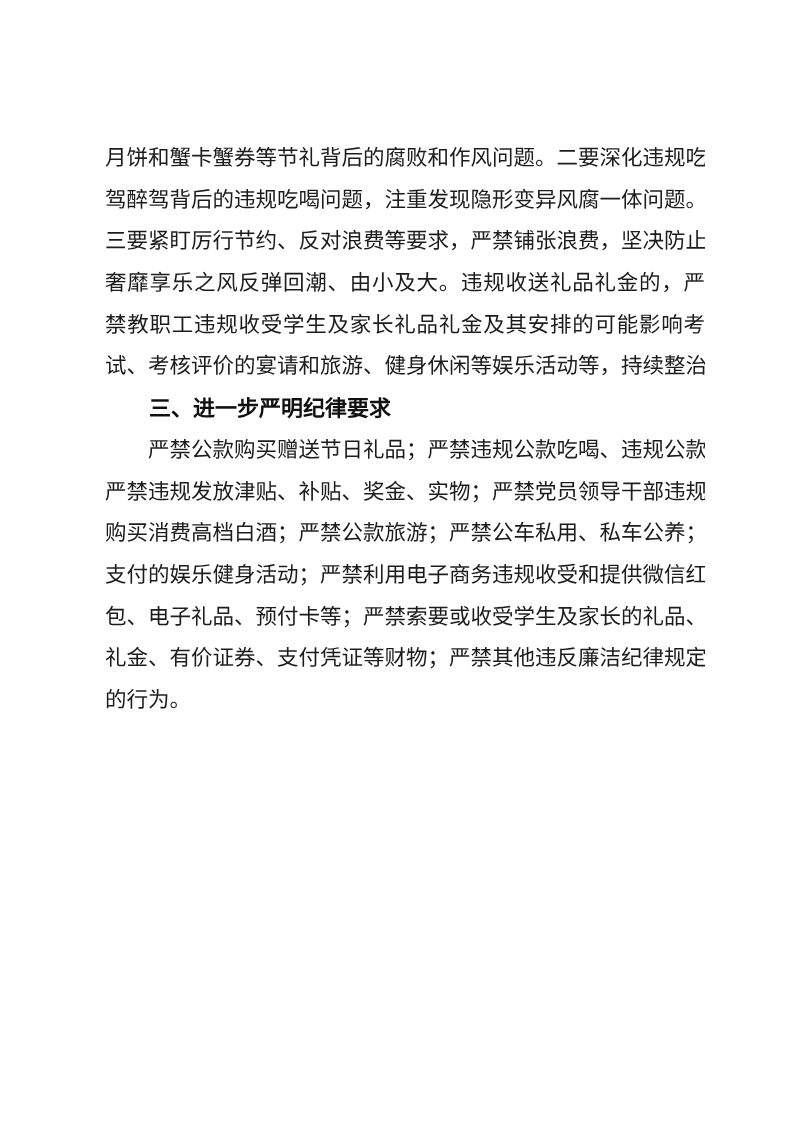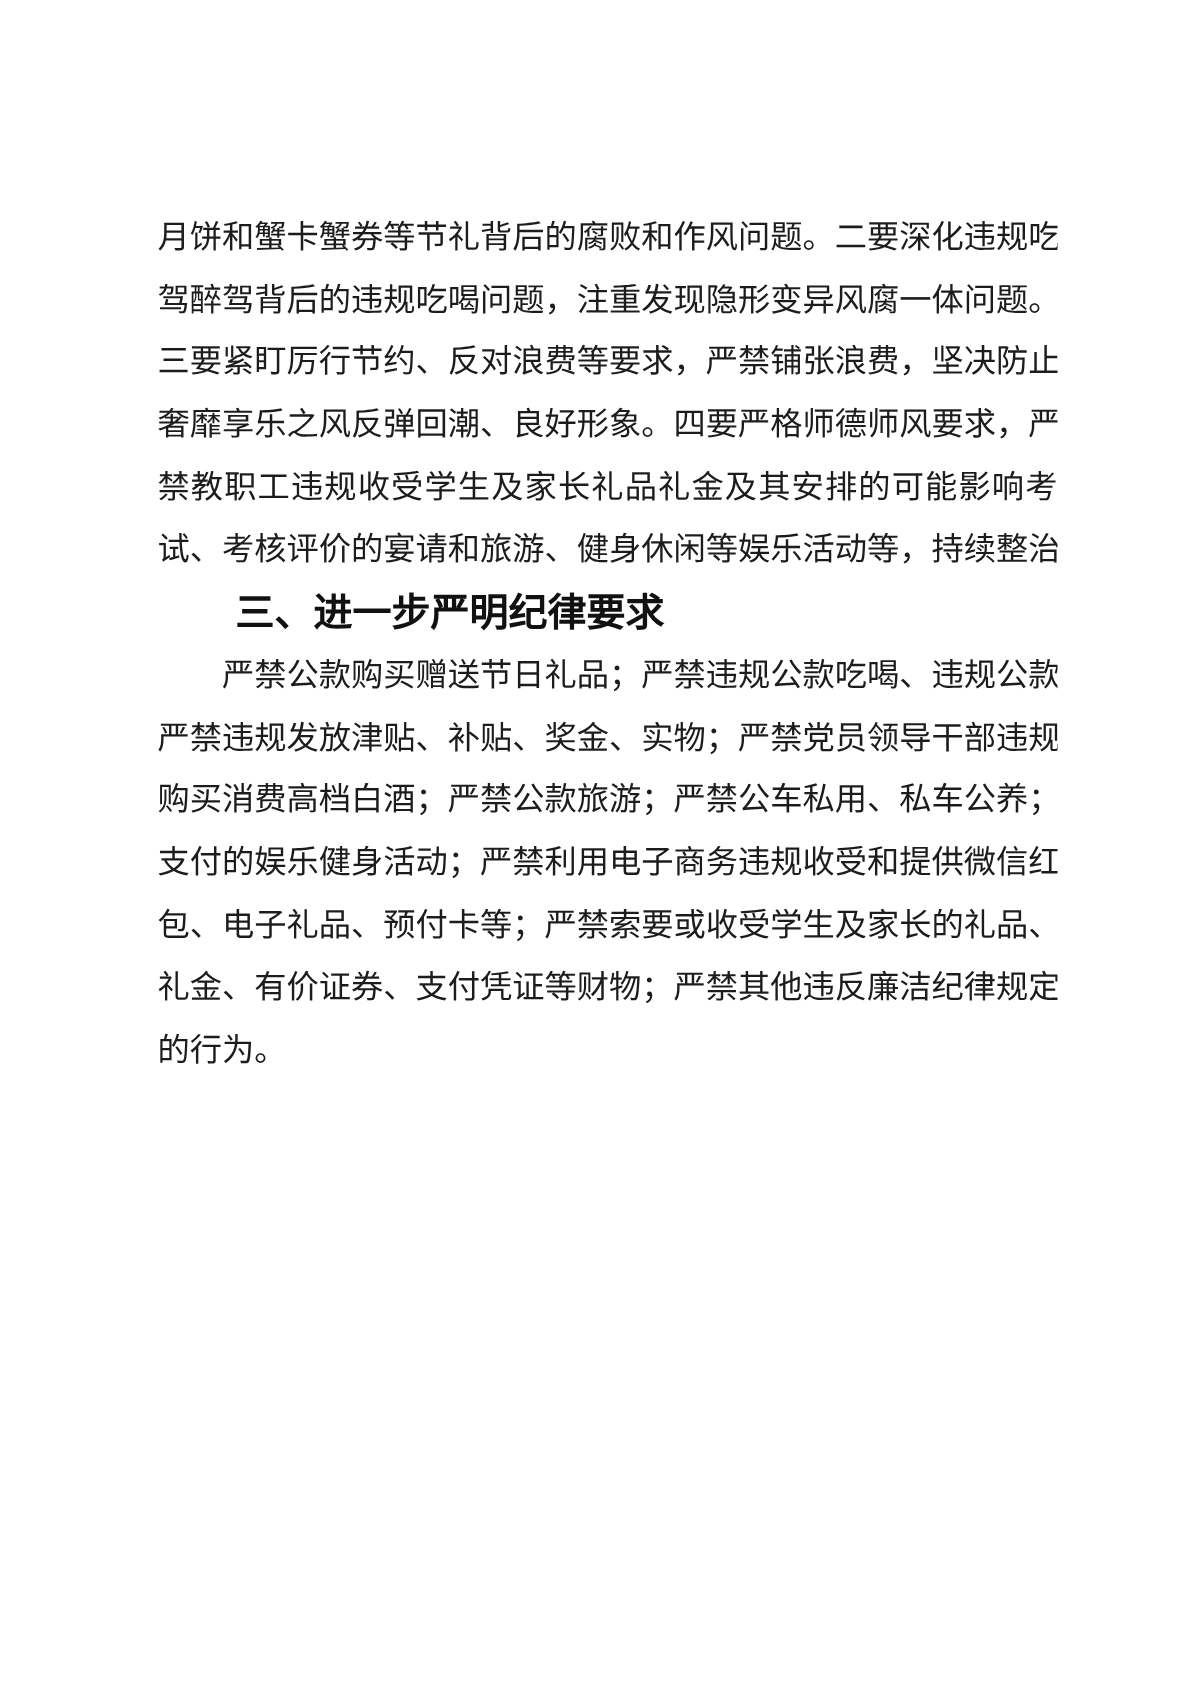--- a/index.html
+++ b/index.html
@@ -40,33 +40,33 @@
   }
   .line.indent {
     text-indent: 2em;
   }
   .line.heading {
     font-weight: 700;
     text-align: left;
     text-align-last: left;
     text-indent: 2em;
     font-family: "Liberation Sans", "DejaVu Sans", sans-serif;
-    font-size: 26px;
+    font-size: 22px;
     color: #111111;
   }
 </style>
 </head>
 <body>
 
 <div class="page">
   <div class="text-block">
     <div class="line">月饼和蟹卡蟹券等节礼背后的腐败和作风问题。二要深化违规吃</div>
     <div class="line">驾醉驾背后的违规吃喝问题，注重发现隐形变异风腐一体问题。</div>
     <div class="line">三要紧盯厉行节约、反对浪费等要求，严禁铺张浪费，坚决防止</div>
-    <div class="line">奢靡享乐之风反弹回潮、良好形象。四要严格师德师风要求，严</div>
+    <div class="line">奢靡享乐之风反弹回潮、由小及大。违规收送礼品礼金的，严</div>
     <div class="line">禁教职工违规收受学生及家长礼品礼金及其安排的可能影响考</div>
     <div class="line">试、考核评价的宴请和旅游、健身休闲等娱乐活动等，持续整治</div>
     <div class="line heading">三、进一步严明纪律要求</div>
     <div class="line indent">严禁公款购买赠送节日礼品；严禁违规公款吃喝、违规公款</div>
     <div class="line">严禁违规发放津贴、补贴、奖金、实物；严禁党员领导干部违规</div>
     <div class="line">购买消费高档白酒；严禁公款旅游；严禁公车私用、私车公养；</div>
     <div class="line">支付的娱乐健身活动；严禁利用电子商务违规收受和提供微信红</div>
     <div class="line">包、电子礼品、预付卡等；严禁索要或收受学生及家长的礼品、</div>
     <div class="line">礼金、有价证券、支付凭证等财物；严禁其他违反廉洁纪律规定</div>
     <div class="line para-end">的行为。</div>

